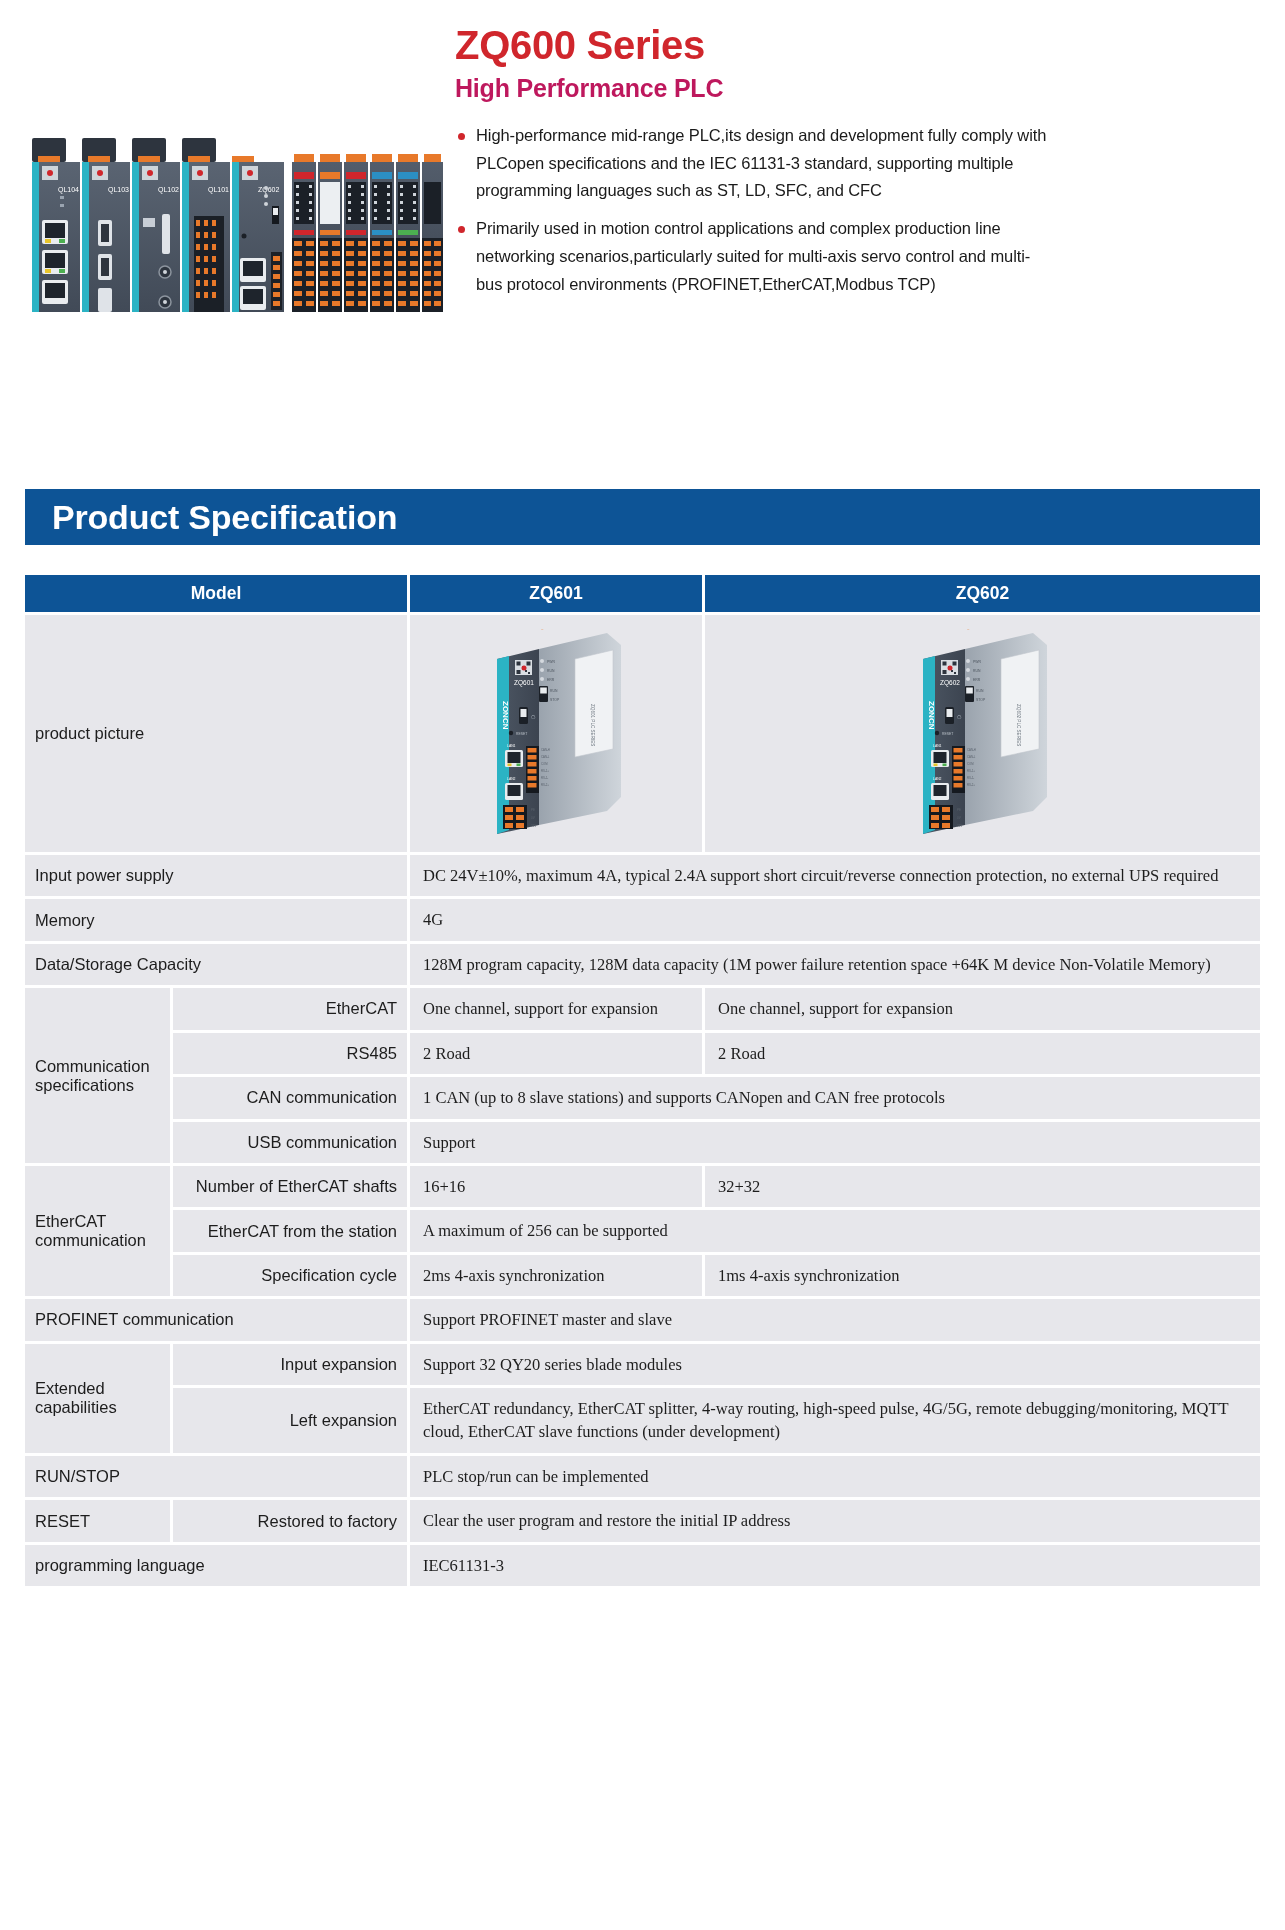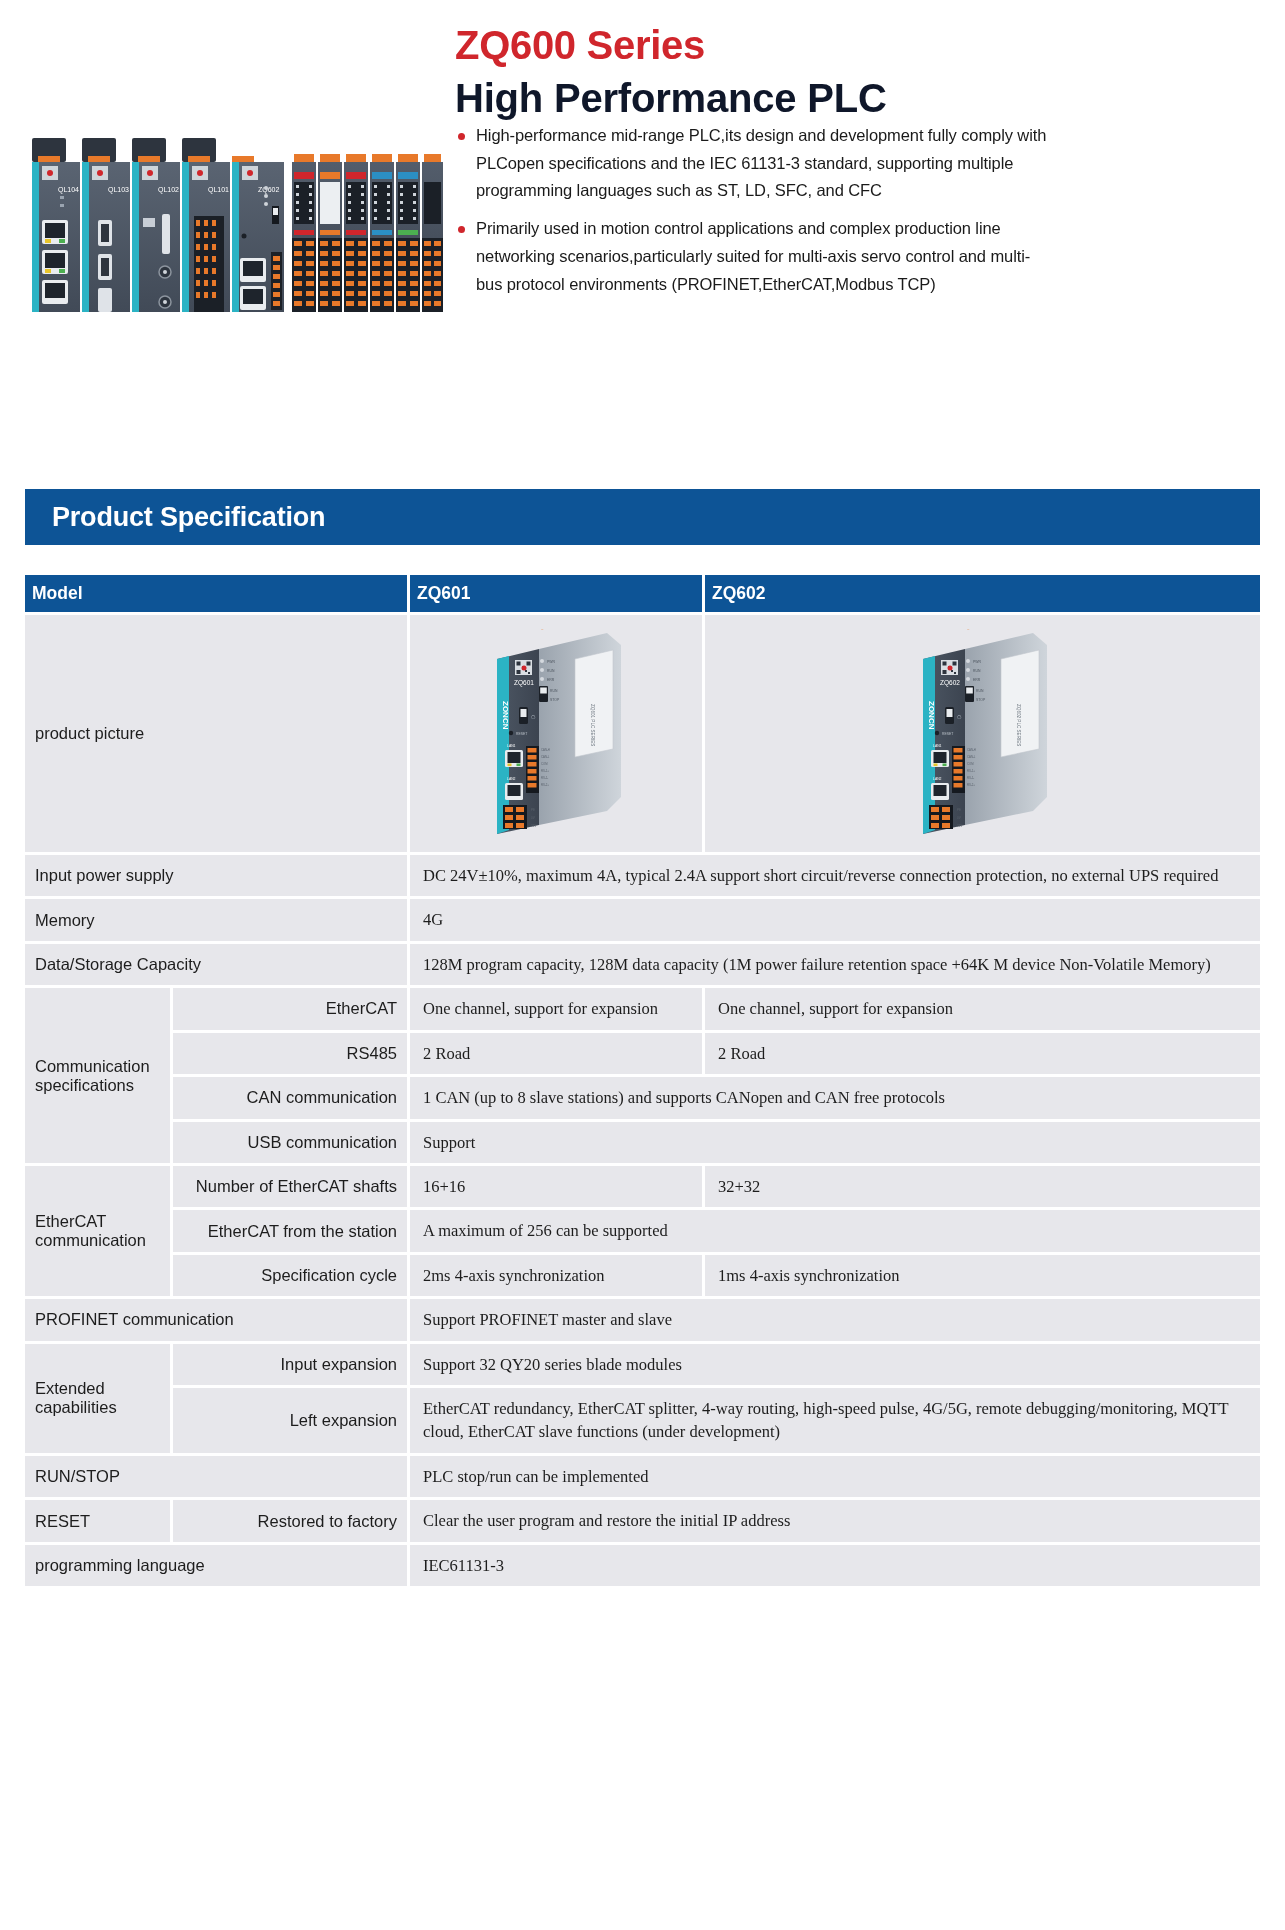--- a/index.html
+++ b/index.html
@@ -18,21 +18,21 @@
     position: absolute; left: 28px; top: 132px;
     width: 415px; height: 180px;
   }
 
   .title-block { position: absolute; left: 455px; top: 20px; width: 600px; }
   .title-main {
     font-size: 40px; font-weight: bold; color: #d0262c;
     letter-spacing: -0.3px; line-height: 1.25;
   }
   .title-sub {
-    font-size: 40px; font-weight: bold; color: #0f172a;
+    font-size: 25px; font-weight: bold; color: #be185d;
     letter-spacing: -0.2px; line-height: 1.3; margin-top: 2px;
   }
 
   .bullets { position: absolute; left: 456px; top: 122px; width: 600px; }
   .bullet { position: relative; padding-left: 20px; margin-bottom: 10px; }
   .bullet-dot {
     position: absolute; left: 2px; top: 11px;
     width: 7px; height: 7px; border-radius: 50%; background: #d0262c;
   }
   .bullet-text {
@@ -41,21 +41,21 @@
   }
 
   
   .banner {
     position: absolute; left: 25px; top: 489px;
     width: 1235px; height: 56px;
     background: #0d5496;
     display: flex; align-items: center;
   }
   .banner-title {
-    color: #ffffff; font-size: 27px; font-weight: bold;
+    color: #ffffff; font-size: 34px; font-weight: bold;
     padding-left: 27px; letter-spacing: -0.2px;
   }
 
   
   .spec-table {
     position: absolute; left: 25px; top: 575px;
     width: 1235px;
     border-collapse: separate; border-spacing: 0;
     table-layout: fixed;
   }
@@ -66,21 +66,21 @@
     font-size: 16.5px; color: #1d1d1d;
     font-weight: normal;
     padding: 9px 10px;
     vertical-align: middle;
   }
   .spec-table td:last-child, .spec-table th:last-child { border-right: none; }
 
   th.hdr {
     background: #0d5496; color: #ffffff;
     font-size: 17.5px; font-weight: bold;
-    text-align: left; height: 40px; padding: 6px 7px;
+    text-align: center; height: 40px; padding: 6px 21px;
   }
 
   td.lbl { text-align: left; }
   td.lbl2 { text-align: right; }
   td.val { text-align: left; padding-left: 13px; line-height: 1.42; font-family: Liberation Serif, serif; }
   td.picture-cell { height: 240px; padding: 0; text-align: center; vertical-align: middle; }
 </style>
 </head>
 <body>
 

